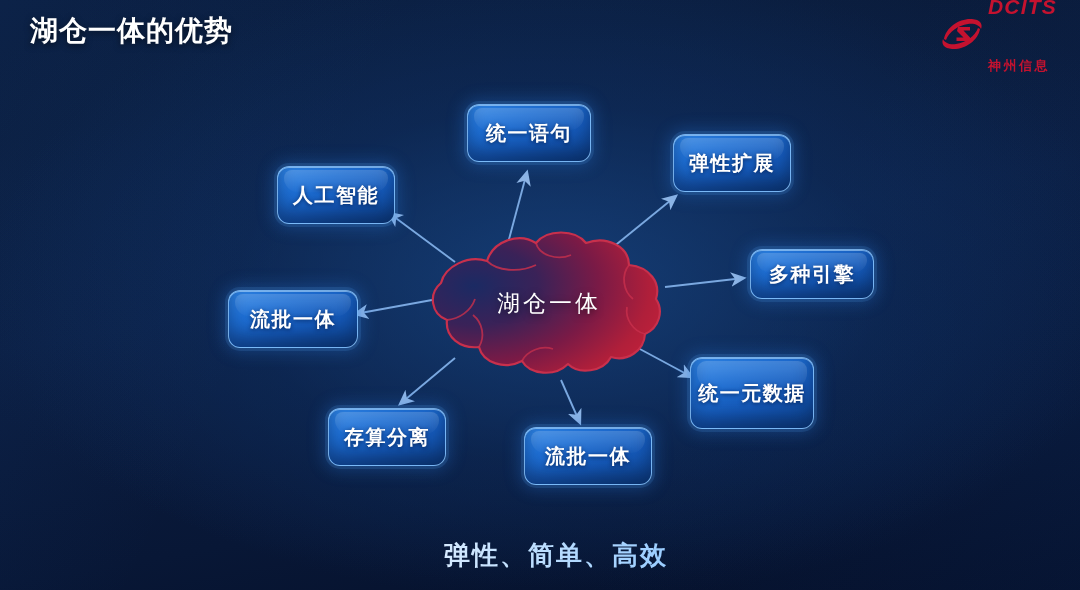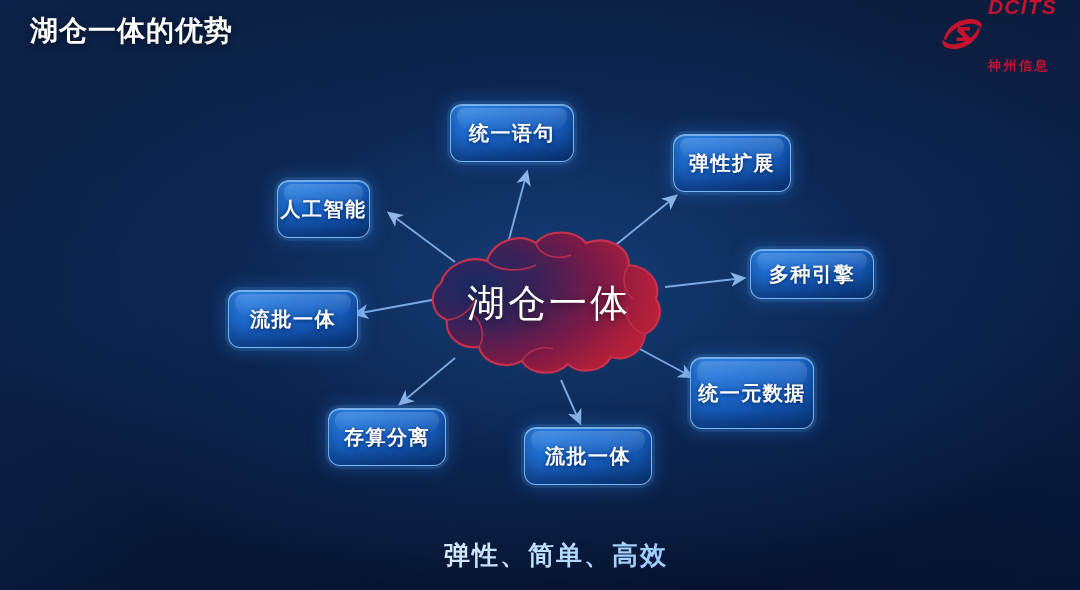--- a/index.html
+++ b/index.html
@@ -110,21 +110,21 @@
   }
   .cloud-label {
     position: absolute;
     left: 0;
     top: 0;
     width: 244px;
     height: 152px;
     display: flex;
     align-items: center;
     justify-content: center;
-    font-size: 38px;
+    font-size: 23px;
     color: #ffffff;
     letter-spacing: 3px;
     text-shadow: 0 2px 7px rgba(0,0,0,0.5);
     padding-left: 8px;
     box-sizing: border-box;
   }
 
   
   .node {
     position: absolute;
@@ -239,27 +239,27 @@
         <path d="M24 93 C36 92, 48 84, 52 72" fill="none" stroke="#c8304c" stroke-width="1.8" opacity="0.8"></path>
         <path d="M56 120 C62 110, 60 96, 50 88" fill="none" stroke="#c8304c" stroke-width="1.8" opacity="0.8"></path>
         <path d="M222 107 C210 104, 202 92, 204 80" fill="none" stroke="#c8304c" stroke-width="1.8" opacity="0.8"></path>
         <path d="M206 38 C198 48, 200 64, 210 72" fill="none" stroke="#c8304c" stroke-width="1.8" opacity="0.8"></path>
         <path d="M99 134 C104 124, 118 118, 130 122" fill="none" stroke="#c8304c" stroke-width="1.8" opacity="0.75"></path>
       </svg>
       <div class="cloud-label">湖仓一体</div>
     </div>
 
     <div id="node-layer">
-        <div class="node" style="left: 450px; top: 104px; width: 124px; height: 58px;">
+        <div class="node" style="left: 467px; top: 104px; width: 124px; height: 58px;">
           <span>统一语句</span>
         </div>
         <div class="node" style="left: 673px; top: 134px; width: 118px; height: 58px;">
           <span>弹性扩展</span>
         </div>
-        <div class="node" style="left: 277px; top: 166px; width: 93px; height: 58px; margin-top: 14px;">
+        <div class="node" style="left: 277px; top: 166px; width: 118px; height: 58px;">
           <span>人工智能</span>
         </div>
         <div class="node" style="left: 750px; top: 249px; width: 124px; height: 50px;">
           <span>多种引擎</span>
         </div>
         <div class="node" style="left: 228px; top: 290px; width: 130px; height: 58px;">
           <span>流批一体</span>
         </div>
         <div class="node" style="left: 690px; top: 357px; width: 124px; height: 72px;">
           <span>统一元数据</span>

